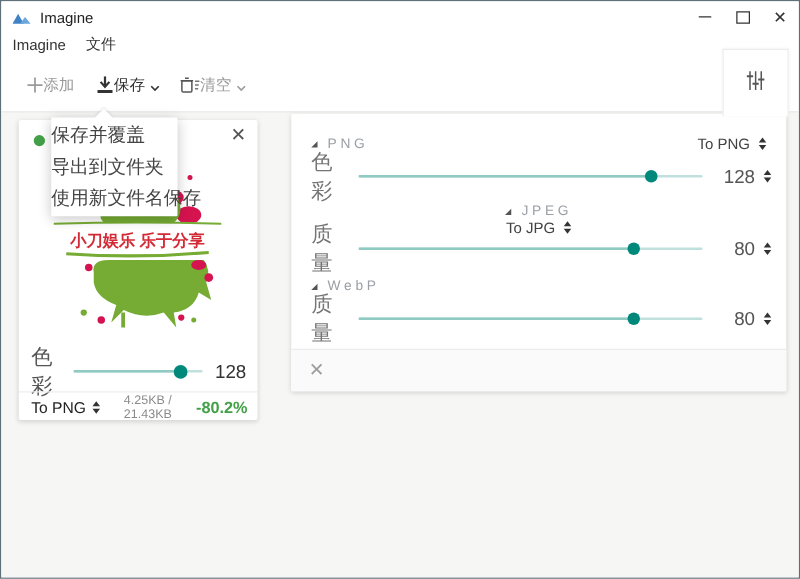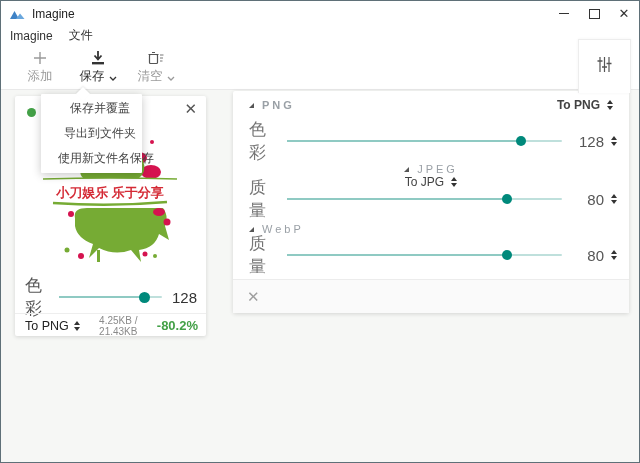--- a/index.html
+++ b/index.html
@@ -15,37 +15,37 @@
   .glyph-min{width:10px;height:1px;background:#333;}
   .glyph-max{width:9px;height:8px;border:1px solid #333;}
   .glyph-close{font-size:13px;line-height:1;color:#333;}
 
   
   .menubar{position:absolute;top:25px;left:0;right:0;height:19px;display:flex;align-items:center;padding-left:9px;background:#fff;font-size:12px;color:#333;}
   .menu-item{margin-right:16px;}
 
   
   .toolbar{position:absolute;top:44px;left:0;right:0;height:44px;background:#fff;display:flex;align-items:center;padding-left:18px;}
-  .tool-btn{display:flex;flex-direction:column;align-items:center;justify-content:center;min-width:42px;margin-right:16px;}
+  .tool-btn{display:flex;flex-direction:row;align-items:center;justify-content:center;min-width:42px;margin-right:16px;}
   .tool-icon{height:16px;display:flex;align-items:flex-end;justify-content:center;}
   .tool-label{margin-top:3px;font-size:12.5px;display:flex;align-items:center;}
   .lbl-gray{color:#9a9a9a;}
   .lbl-dark{color:#333;}
   .caret{margin-left:4px;display:inline-block;}
 
   
   .content-bg{position:absolute;top:88px;left:0;right:0;bottom:0;background:#f6f7f5;border-top:1px solid #e9e9e9;}
 
   
   .settings-tab{position:absolute;left:577px;top:38px;width:51px;height:53px;background:#fff;border:1px solid #ededed;border-bottom:none;z-index:14;display:flex;align-items:center;justify-content:center;box-shadow:0 0 3px rgba(0,0,0,0.05);}
 
   
   .panel{position:absolute;left:232px;top:90px;width:396px;height:222px;background:#fff;box-shadow:0 1px 4px rgba(0,0,0,0.14);z-index:10;border-radius:2px;}
   .sec-header{position:absolute;left:16px;right:16px;height:20px;display:flex;align-items:center;justify-content:space-between;}
-  .sec-h1{top:4px;font-weight:bold;} .sec-h2{top:72px;flex-direction:column;} .sec-h3{top:128px;}
+  .sec-h1{top:14px;} .sec-h2{top:72px;flex-direction:column;} .sec-h3{top:128px;}
   .sec-left{display:flex;align-items:center;}
   .sec-caret{width:0;height:0;border-bottom:5px solid #555;border-left:5px solid transparent;margin-right:8px;}
   .sec-name{font-size:11px;color:#9aa0a6;letter-spacing:3px;}
   .sec-right{display:flex;align-items:center;}
   .fmt-label{font-size:12px;color:#424242;}
   .spinner{display:flex;flex-direction:column;align-items:center;margin-left:7px;}
   .spin-up{width:0;height:0;border-left:3.5px solid transparent;border-right:3.5px solid transparent;border-bottom:4px solid #333;margin-bottom:2px;}
   .spin-dn{width:0;height:0;border-left:3.5px solid transparent;border-right:3.5px solid transparent;border-top:4px solid #333;}
   .slider-row{position:absolute;left:16px;right:12px;height:20px;display:flex;align-items:center;}
   .sl-1{top:40px;} .sl-2{top:98px;} .sl-3{top:154px;}
@@ -72,21 +72,21 @@
   .card-divider{position:absolute;left:0;right:0;top:217px;border-top:1px solid #eee;}
   .card-footer{position:absolute;left:10px;right:8px;top:221px;height:17px;display:flex;align-items:center;}
   .card-format{display:flex;align-items:center;font-size:12.5px;color:#222;}
   .card-format .spinner{margin-left:5px;}
   .card-size{flex:1;text-align:center;font-size:10px;color:#8a8a8a;}
   .card-savings{font-size:13px;color:#43a047;font-weight:bold;}
 
   
   .popup{position:absolute;left:40px;top:93px;width:101px;background:#fff;box-shadow:0 2px 10px rgba(0,0,0,0.22);z-index:60;padding:2px 0;border-radius:1px;}
   .popup-arrow{position:absolute;top:-5px;left:37px;width:10px;height:10px;background:#fff;transform:rotate(45deg);box-shadow:-1px -1px 2px rgba(0,0,0,0.08);}
-  .popup-item{height:25px;line-height:25px;text-align:center;font-size:12px;color:#444;white-space:nowrap;padding-left:17px;}
+  .popup-item{height:25px;line-height:25px;text-align:left;font-size:15px;color:#444;white-space:nowrap;}
 </style>
 </head>
 <body>
 
 <div class="window">
 
   <div class="titlebar">
     <span class="logo">
       <svg width="15" height="12" viewBox="0 0 15 12">
           <path d="M0,11 L4.5,3 L9,11 Z" fill="#3f83c6"></path>

